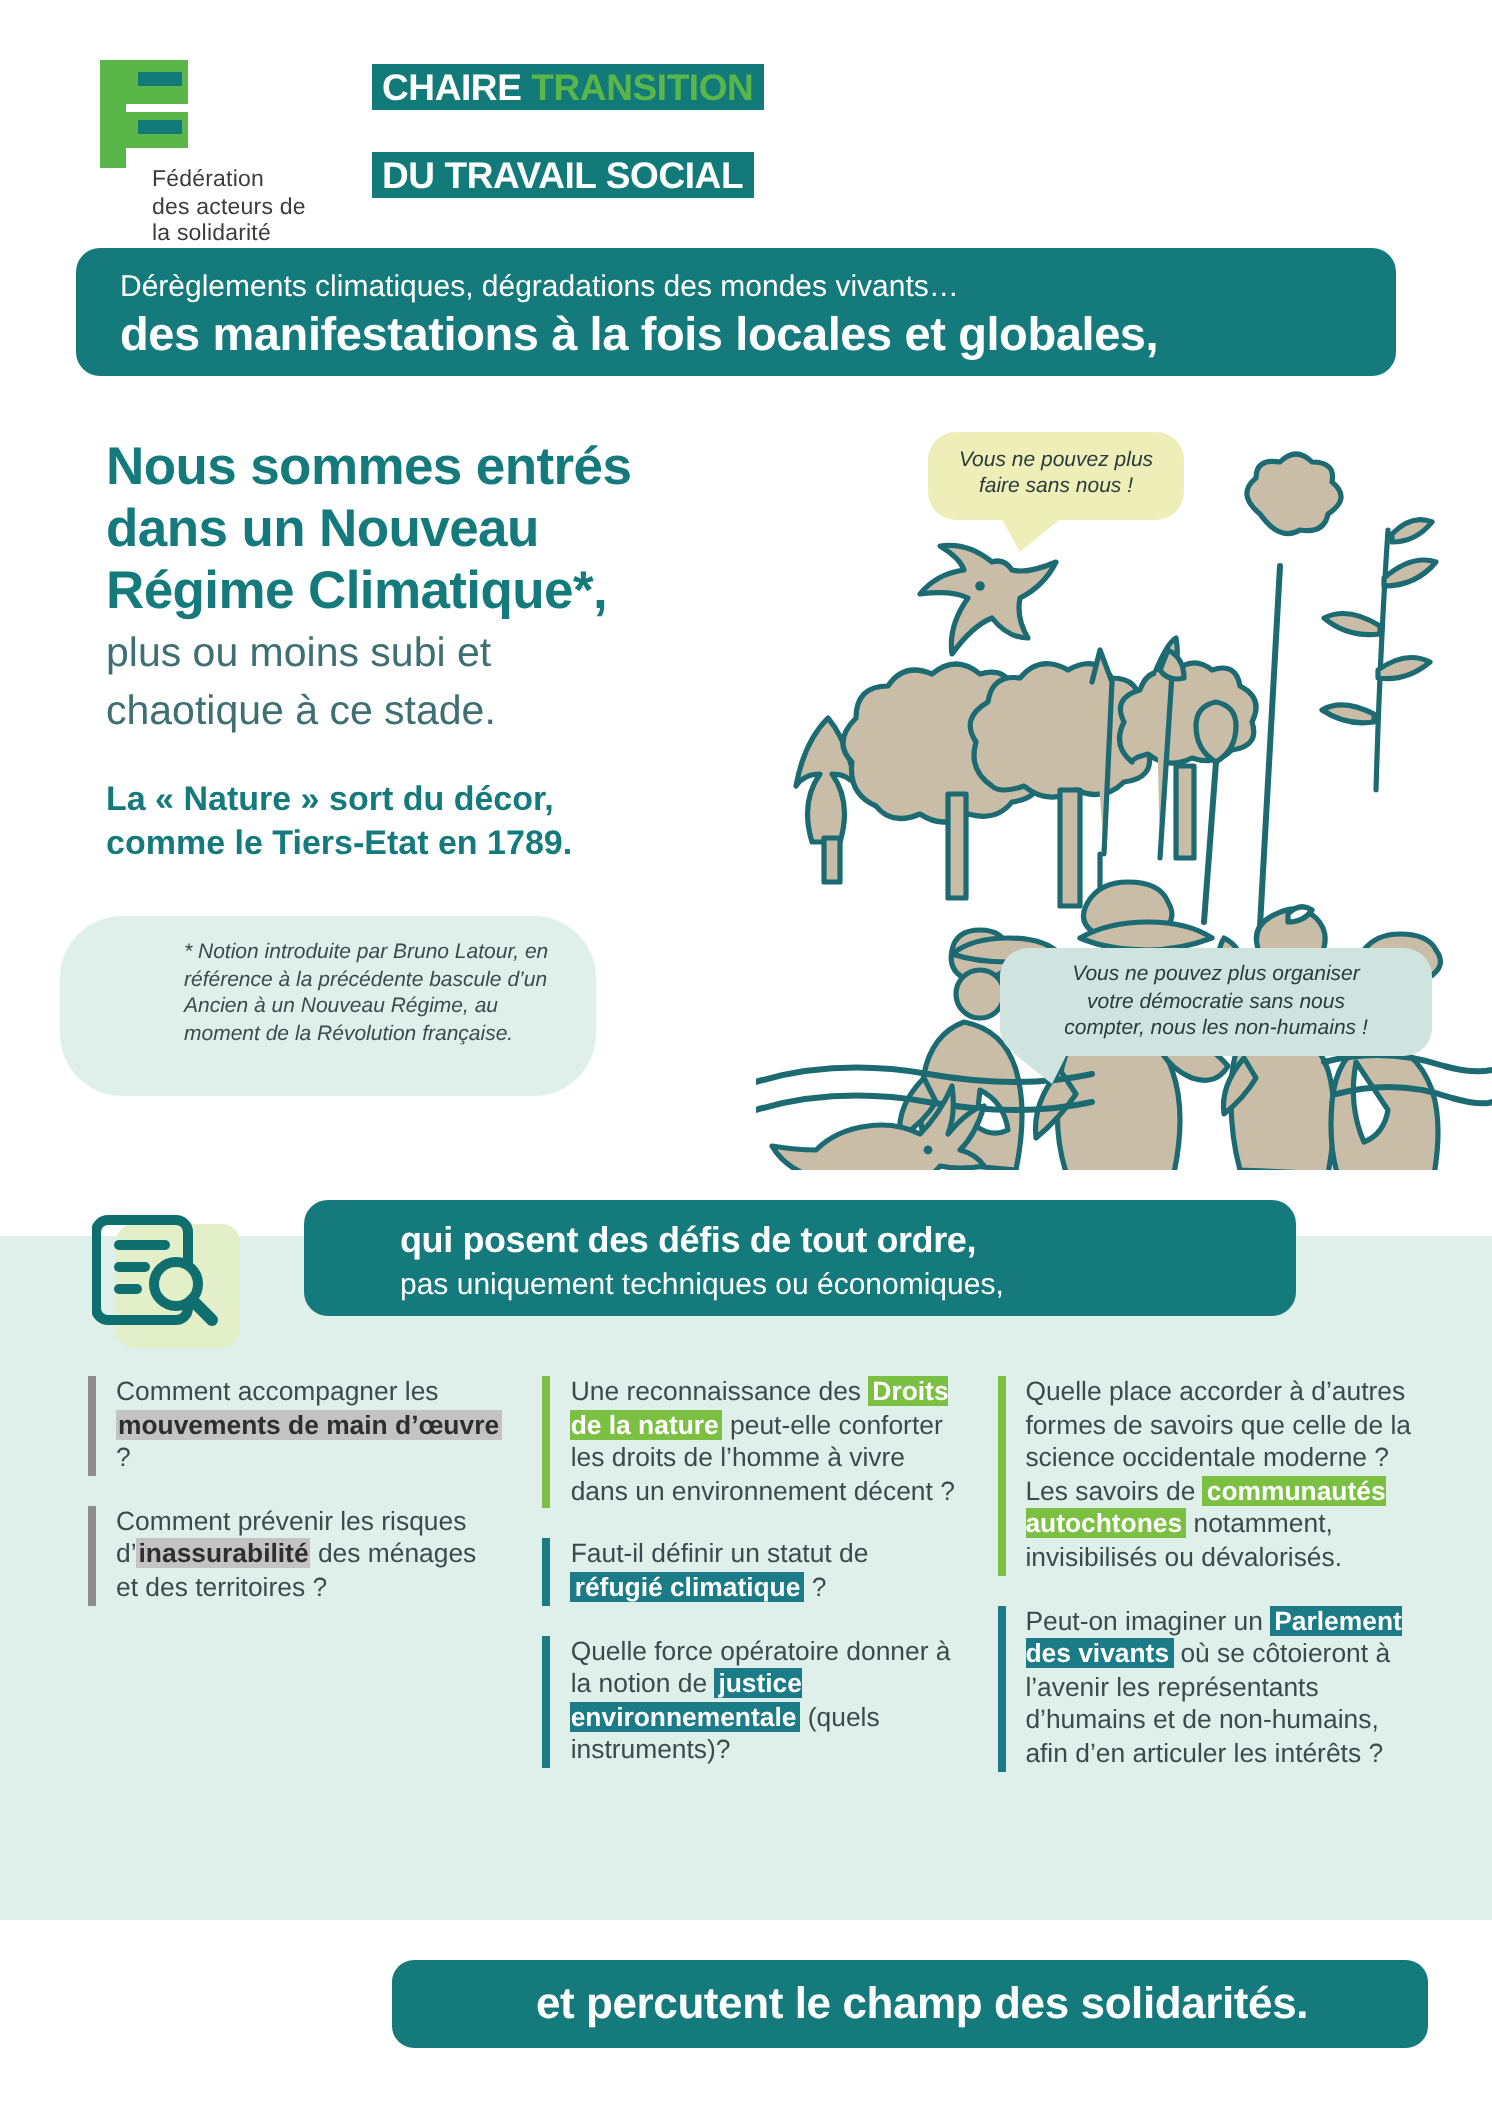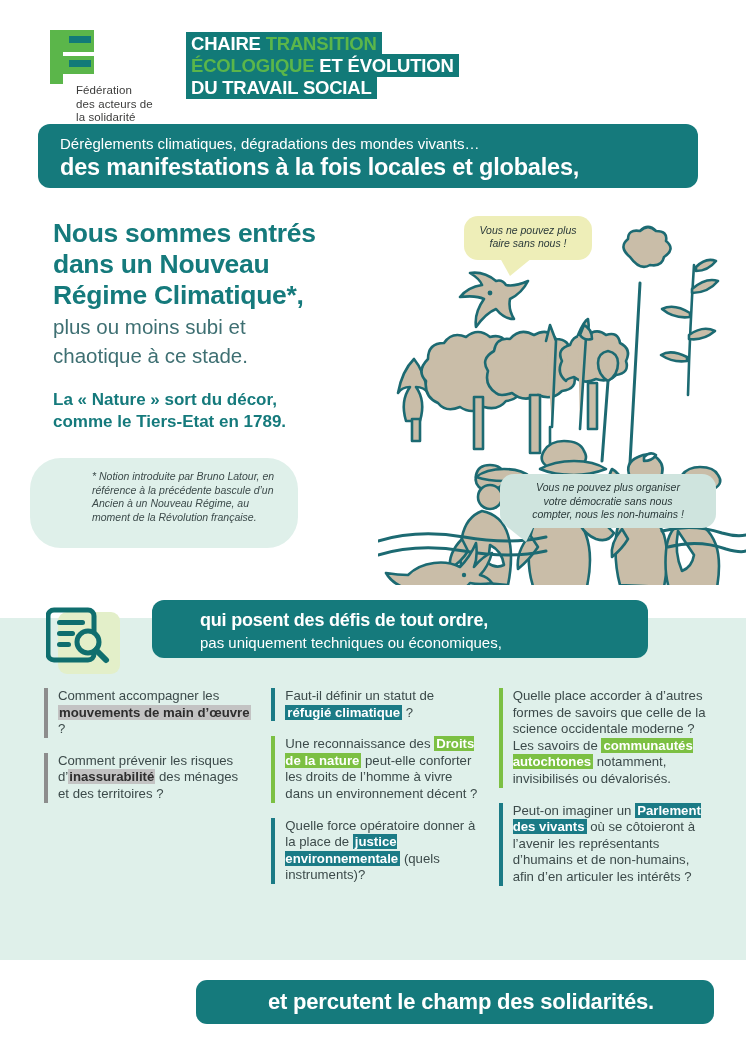--- a/index.html
+++ b/index.html
@@ -206,21 +206,20 @@
       <div class="bar1"></div>
         <div class="bar2"></div>
     </div>
     <div class="fas-text" style="white-space:pre-line;margin-top:26px;">Fédération
 des acteurs de
 la solidarité</div>
   </div>
 
   <div class="chaire-logo">
     <div class="chaire-row r1"><span>CHAIRE </span><span class="cg">TRANSITION</span></div>
-    <div class="chaire-row r2"><span class="cg">ÉCOLOGIQUE</span><span> ET ÉVOLUTION</span></div>
     <div class="chaire-row r3">DU TRAVAIL SOCIAL</div>
   </div>
 
 </div>
 
 <div class="banner-top">
   <div class="line1">Dérèglements climatiques, dégradations des mondes vivants…</div>
   <div class="line2">des manifestations à la fois locales et globales,</div>
 </div>
 
@@ -356,30 +355,30 @@
         <div class="qbar "></div>
         <div class="qtext"><span>Comment accompagner les </span><span class="hl-gray">mouvements de main d’œuvre</span><span> ?</span></div>
       </div>
       <div class="qitem">
         <div class="qbar "></div>
         <div class="qtext"><span>Comment prévenir les risques d’</span><span class="hl-gray">inassurabilité</span><span> des ménages et des territoires ?</span></div>
       </div>
     </div>
     <div class="col">
       <div class="qitem">
+        <div class="qbar green"></div>
+        <div class="qtext"><span>Une reconnaissance des </span><span class="hl-green">Droits de la nature</span><span> peut-elle conforter les droits de l’homme à vivre dans un environnement décent ?</span></div>
+      </div>
+      <div class="qitem">
         <div class="qbar teal"></div>
         <div class="qtext"><span>Faut-il définir un statut de </span><span class="hl-teal">réfugié climatique</span><span> ?</span></div>
       </div>
       <div class="qitem">
-        <div class="qbar green"></div>
-        <div class="qtext"><span>Une reconnaissance des </span><span class="hl-green">Droits de la nature</span><span> peut-elle conforter les droits de l’homme à vivre dans un environnement décent ?</span></div>
-      </div>
-      <div class="qitem">
         <div class="qbar teal"></div>
-        <div class="qtext"><span>Quelle force opératoire donner à la place de </span><span class="hl-teal">justice environnementale</span><span> (quels instruments)?</span></div>
+        <div class="qtext"><span>Quelle force opératoire donner à la notion de </span><span class="hl-teal">justice environnementale</span><span> (quels instruments)?</span></div>
       </div>
     </div>
     <div class="col c3">
       <div class="qitem">
         <div class="qbar green"></div>
         <div class="qtext"><span>Quelle place accorder à d’autres formes de savoirs que celle de la science occidentale moderne ? Les savoirs de </span><span class="hl-green">communautés autochtones</span><span> notamment, invisibilisés ou dévalorisés.</span></div>
       </div>
       <div class="qitem">
         <div class="qbar teal"></div>
         <div class="qtext"><span>Peut-on imaginer un </span><span class="hl-teal">Parlement des vivants</span><span> où se côtoieront à l’avenir les représentants d’humains et de non-humains, afin d’en articuler les intérêts ?</span></div>

